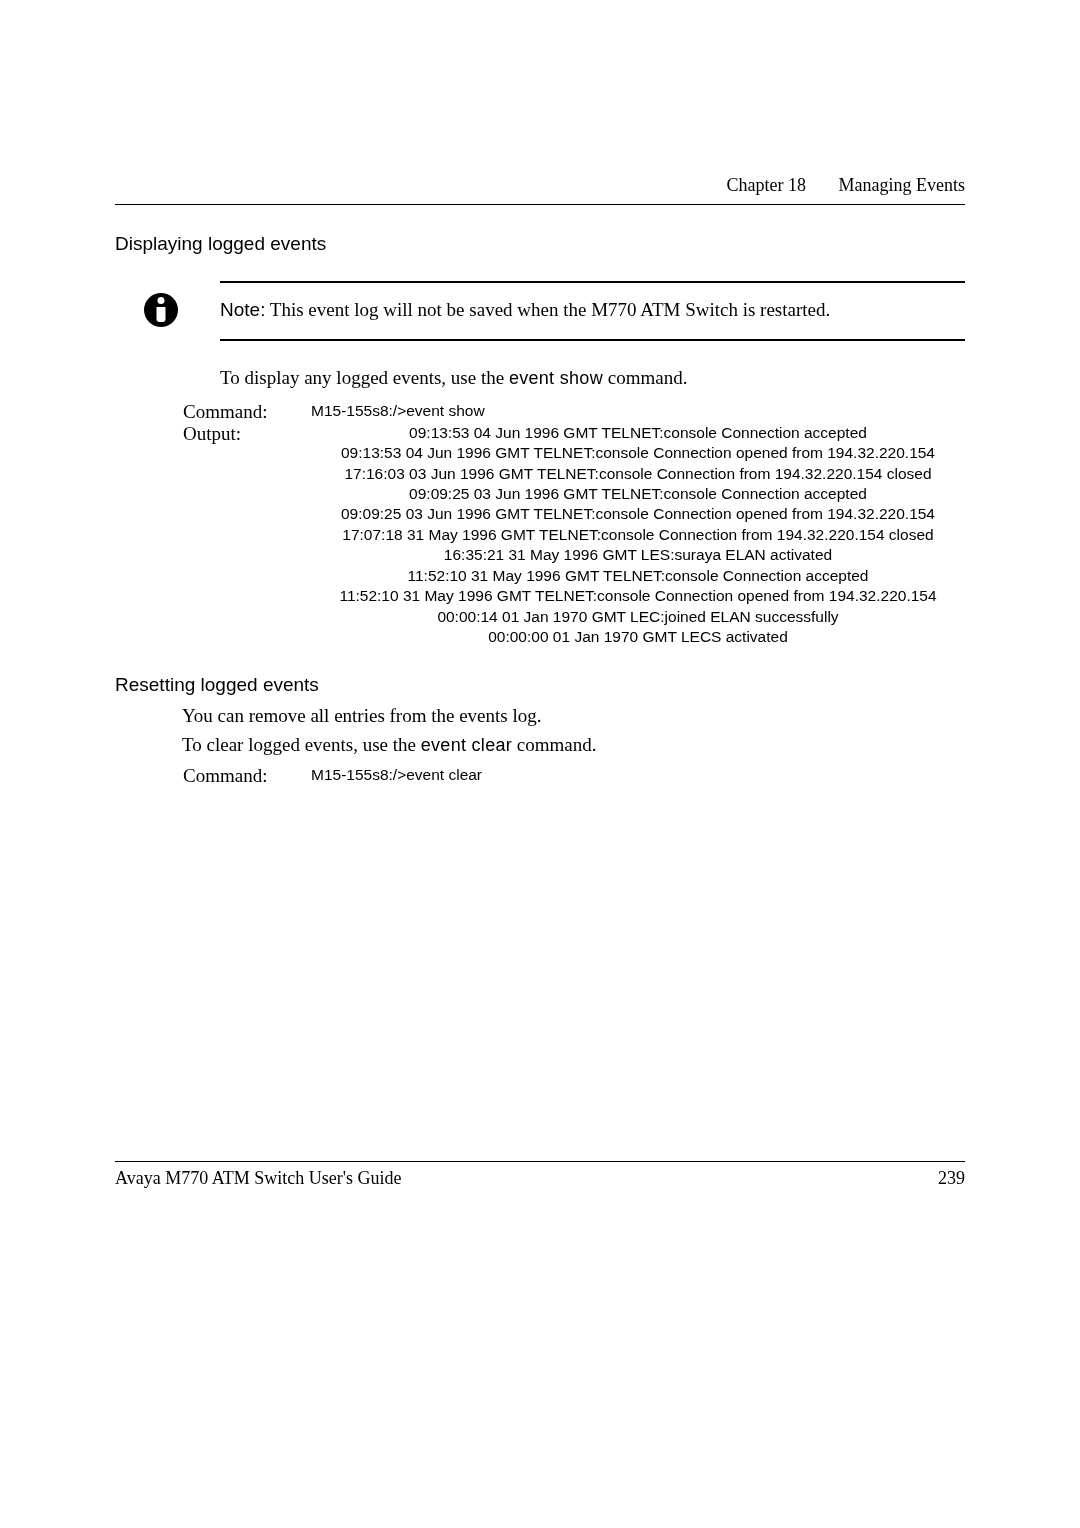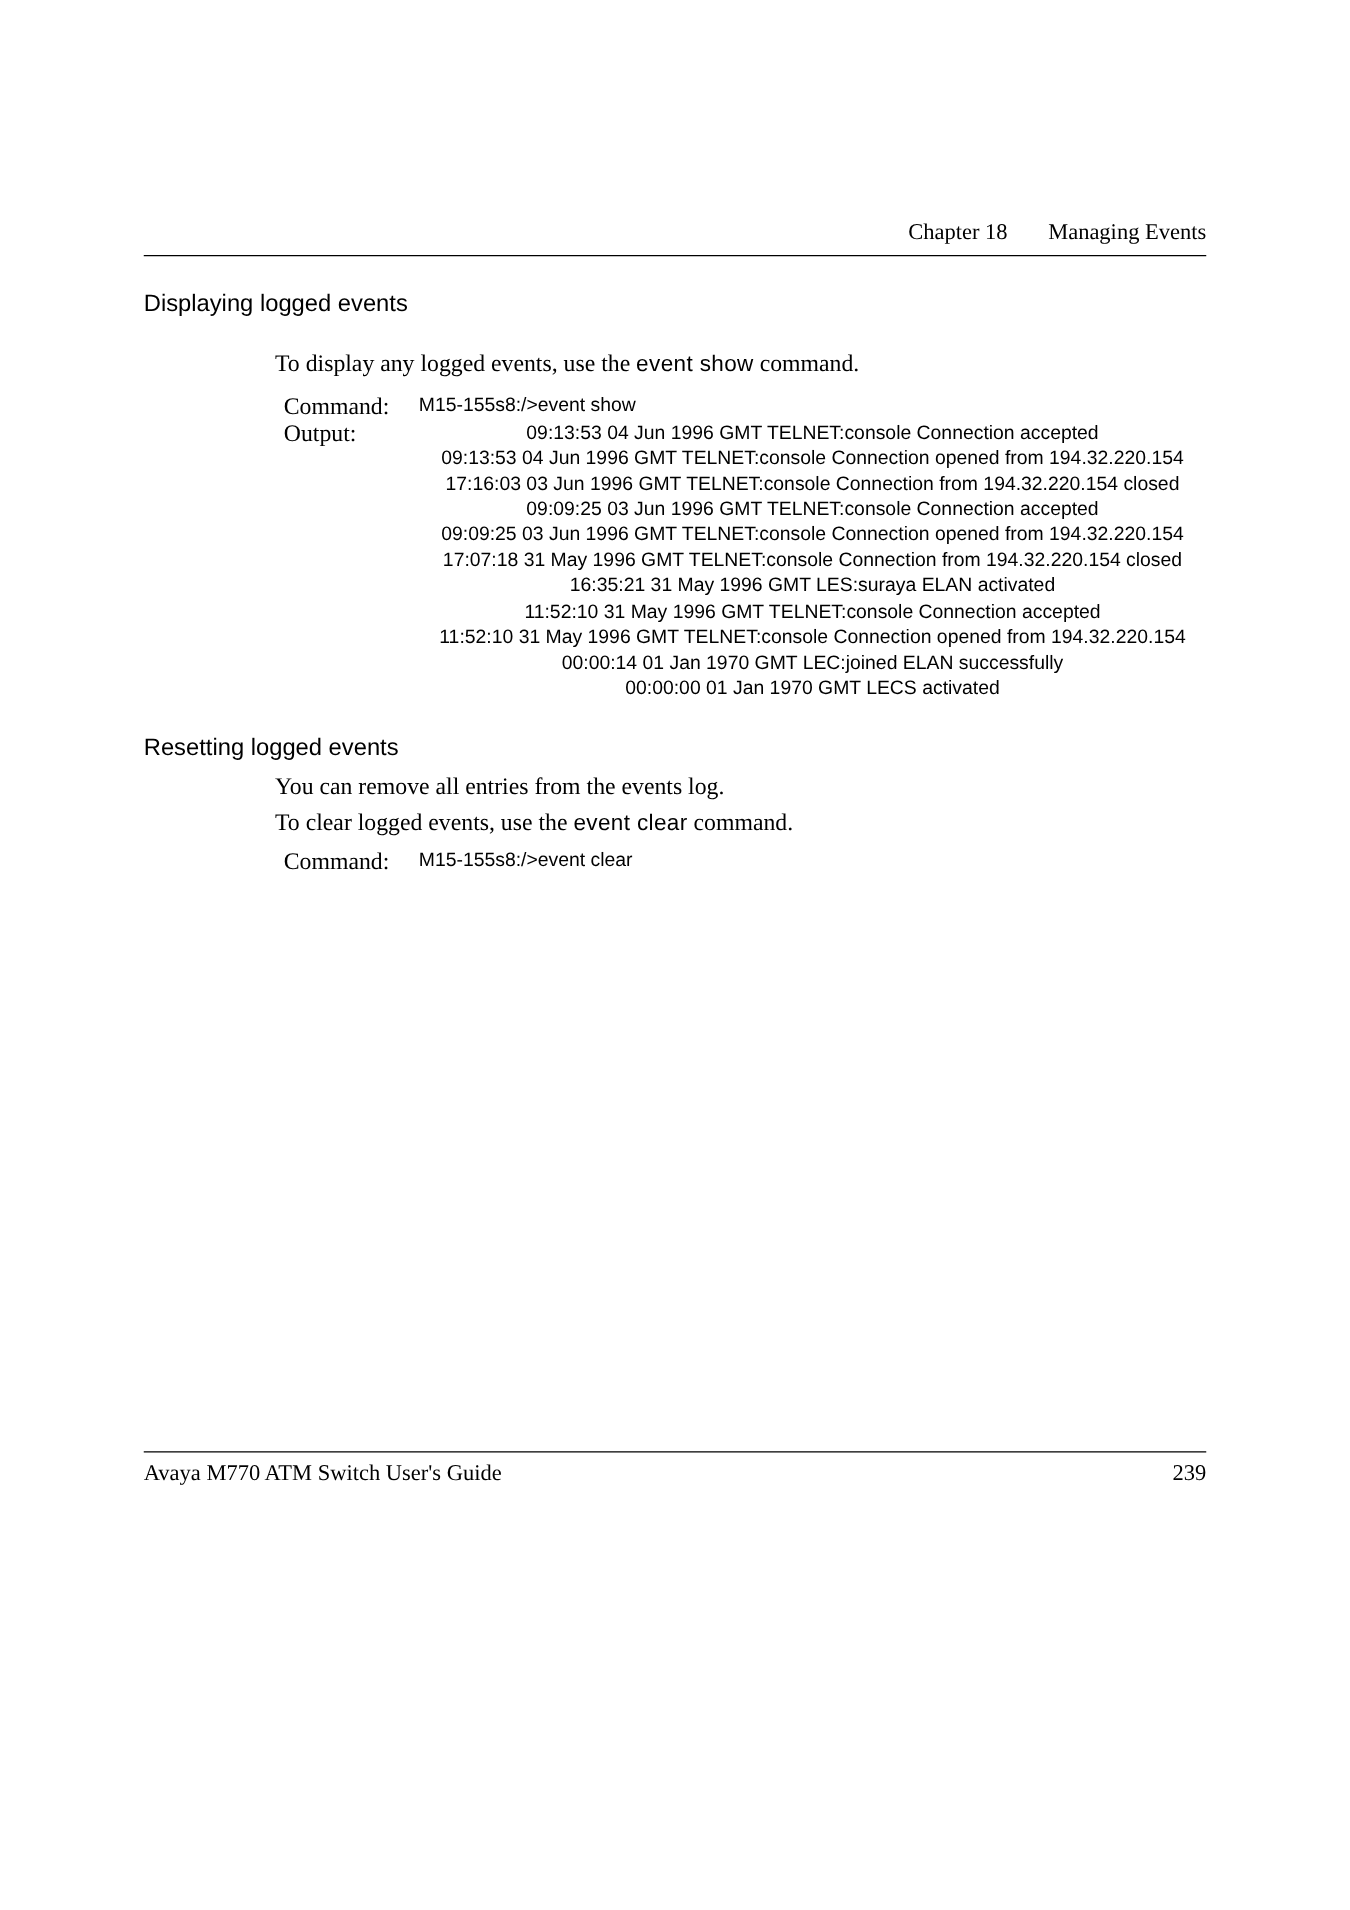--- a/index.html
+++ b/index.html
@@ -97,46 +97,46 @@
   }
   .after-note {
     margin-top: 24px;
   }
   .mono-inline {
     font-family: Arial, Helvetica, sans-serif;
     font-size: 18px;
     letter-spacing: 0.3px;
   }
   .cmd-table {
-    margin-left: 112px;
+    margin-left: 68px;
     margin-top: 10px;
     display: grid;
     grid-template-columns: 108px 1fr;
-    column-gap: 0;
+    column-gap: 20px;
     font-size: 19px;
   }
   .cmd-table .lbl {
     font-family: "Book Antiqua", Palatino, Georgia, serif;
   }
   .cmd-table .val {
     font-family: Arial, Helvetica, sans-serif;
     font-size: 15.5px;
     line-height: 1.32;
   }
   .output-lines {
     font-family: Arial, Helvetica, sans-serif;
     font-size: 15.5px;
     line-height: 1.32;
     text-align: center;
   }
   .sec2 {
     margin-top: 26px;
   }
   .body-line {
-    margin-left: 105px;
+    margin-left: 67px;
     font-size: 19px;
     line-height: 1.45;
     margin-top: 2px;
   }
   .footer {
     position: absolute;
     left: 115px;
     right: 115px;
     bottom: 95px;
     text-align: center;
@@ -158,20 +158,30 @@
 <div class="page">
 
   <div class="running-head">
     <span class="chap">Chapter 18</span>
     <span>Managing Events</span>
   </div>
   <hr class="head-rule">
 
   <div class="section-title">Displaying logged events</div>
 
+  <div class="note-block">
+    <hr class="note-rule">
+    <div class="note-row">
+      <div class="info-icon"></div>
+      <div class="note-text">
+        <span class="note-label">Note:</span><span> This event log will not be saved when the M770 ATM Switch is restarted.</span>
+      </div>
+    </div>
+    <hr class="note-rule">
+  </div>
 
   <div class="body-indent after-note">
     <span>To display any logged events, use the </span><span class="mono-inline">event show</span><span> command.</span>
   </div>
 
   <div class="cmd-table">
     <div class="lbl">Command:</div>
     <div class="val">M15-155s8:/&gt;event show</div>
 
     <div class="lbl">Output:</div>

